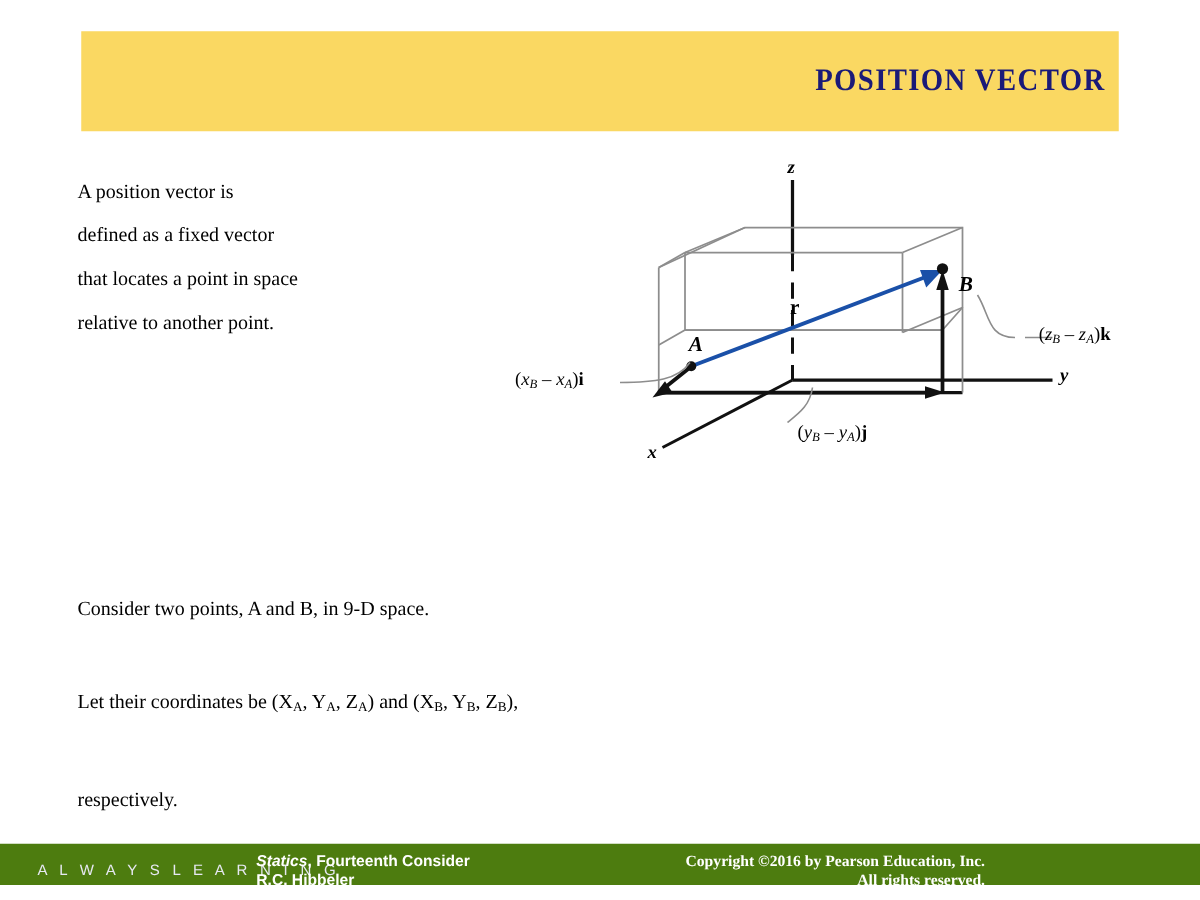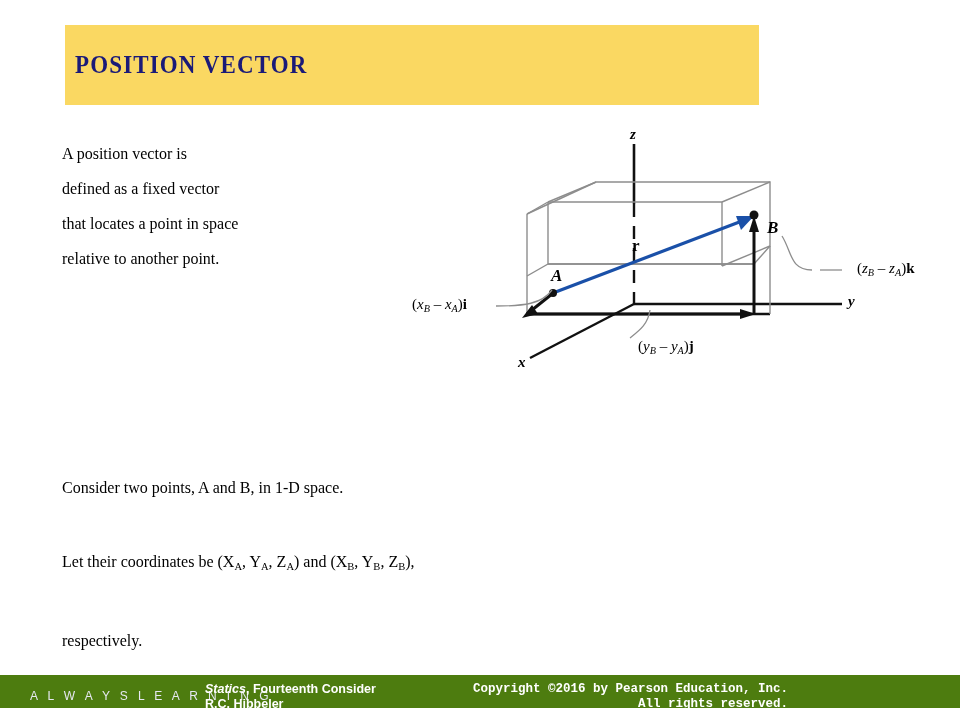--- a/index.html
+++ b/index.html
@@ -7,23 +7,23 @@
     width:960px;height:720px;
     background:#ffffff;
     font-family:"Liberation Serif", serif;
     overflow:hidden;
     position:relative;
   }
   
   .banner{
     position:absolute;
     left:65px; top:25px;
-    width:694px; height:80px;
+    width:830px; height:80px;
     background:#fad862;
-    display:flex; align-items:center; justify-content:flex-start;
+    display:flex; align-items:center; justify-content:flex-end;
   }
   .banner-title{
     color:#1a1a78;
     font-family:"Liberation Serif", serif;
     font-weight:bold;
     font-size:25px;
     letter-spacing:1.2px;
     transform:scaleX(0.92);
     white-space:nowrap;
   }
@@ -82,21 +82,21 @@
     font-family:"Liberation Sans", sans-serif;
     font-size:12.5px;
     font-weight:bold;
     line-height:15px;
   }
   .book em{ font-style:italic; }
   .copy{
     position:absolute;
     right:172px; top:7px;
     text-align:right;
-    font-family:Liberation Mono, monospace;
+    font-family:Liberation Serif, serif;
     font-size:12.5px;
     font-weight:bold;
     line-height:15px;
   }
   .pearson{
     position:absolute;
     right:14px; top:8px;
     font-family:"Liberation Serif", serif;
     font-size:27px;
     letter-spacing:1.4px;
@@ -170,25 +170,25 @@
   <div class="fig-lbl lbl-axis" style="left:358px; top:175px;">y</div>
   <div class="fig-lbl lbl-axis" style="left:28px; top:236px;">x</div>
   <div class="fig-lbl lbl-pt" style="left:61px; top:148px;">A</div>
   <div class="fig-lbl lbl-pt" style="left:277px; top:100px;">B</div>
   <div class="fig-lbl lbl-r" style="left:142px; top:118px;">r</div>
 
   <div class="fig-lbl lbl-comp" style="left:-78px; top:178px;text-align:center;"><span>(</span><i>x</i><sub>B</sub><span> – </span><i>x</i><sub>A</sub><span>)</span><b>i</b></div>
 
   <div class="fig-lbl lbl-comp" style="left:148px; top:220px;text-align:center;"><span>(</span><i>y</i><sub>B</sub><span> – </span><i>y</i><sub>A</sub><span>)</span><b>j</b></div>
 
-  <div class="fig-lbl lbl-comp" style="left:367px; top:142px;"><span>(</span><i>z</i><sub>B</sub><span> – </span><i>z</i><sub>A</sub><span>)</span><b>k</b></div>
+  <div class="fig-lbl lbl-comp" style="left:341px; top:142px;"><span>(</span><i>z</i><sub>B</sub><span> – </span><i>z</i><sub>A</sub><span>)</span><b>k</b></div>
 </div>
 
 <div class="para para-bottom">
-  <span class="ln">Consider two points, A and B, in 1-D  space.</span>
+  <span class="ln">Consider two points, A and B, in 9-D  space.</span>
   <span class="ln"><span>Let their coordinates  be (X</span><sub>A</sub><span>, Y</span><sub>A</sub><span>, Z</span><sub>A</sub><span>)   and  (X</span><sub>B</sub><span>, Y</span><sub>B</sub><span>, Z</span><sub>B</sub><span>),</span></span>
   <span class="ln">respectively.</span>
 </div>
 
 <div class="footer">
   <div class="always">A L W A Y S   L E A R N I N G</div>
   <div class="book">
     <em>Statics</em><span>, Fourteenth Consider</span><br>
     <span>R.C. Hibbeler</span>
   </div>

